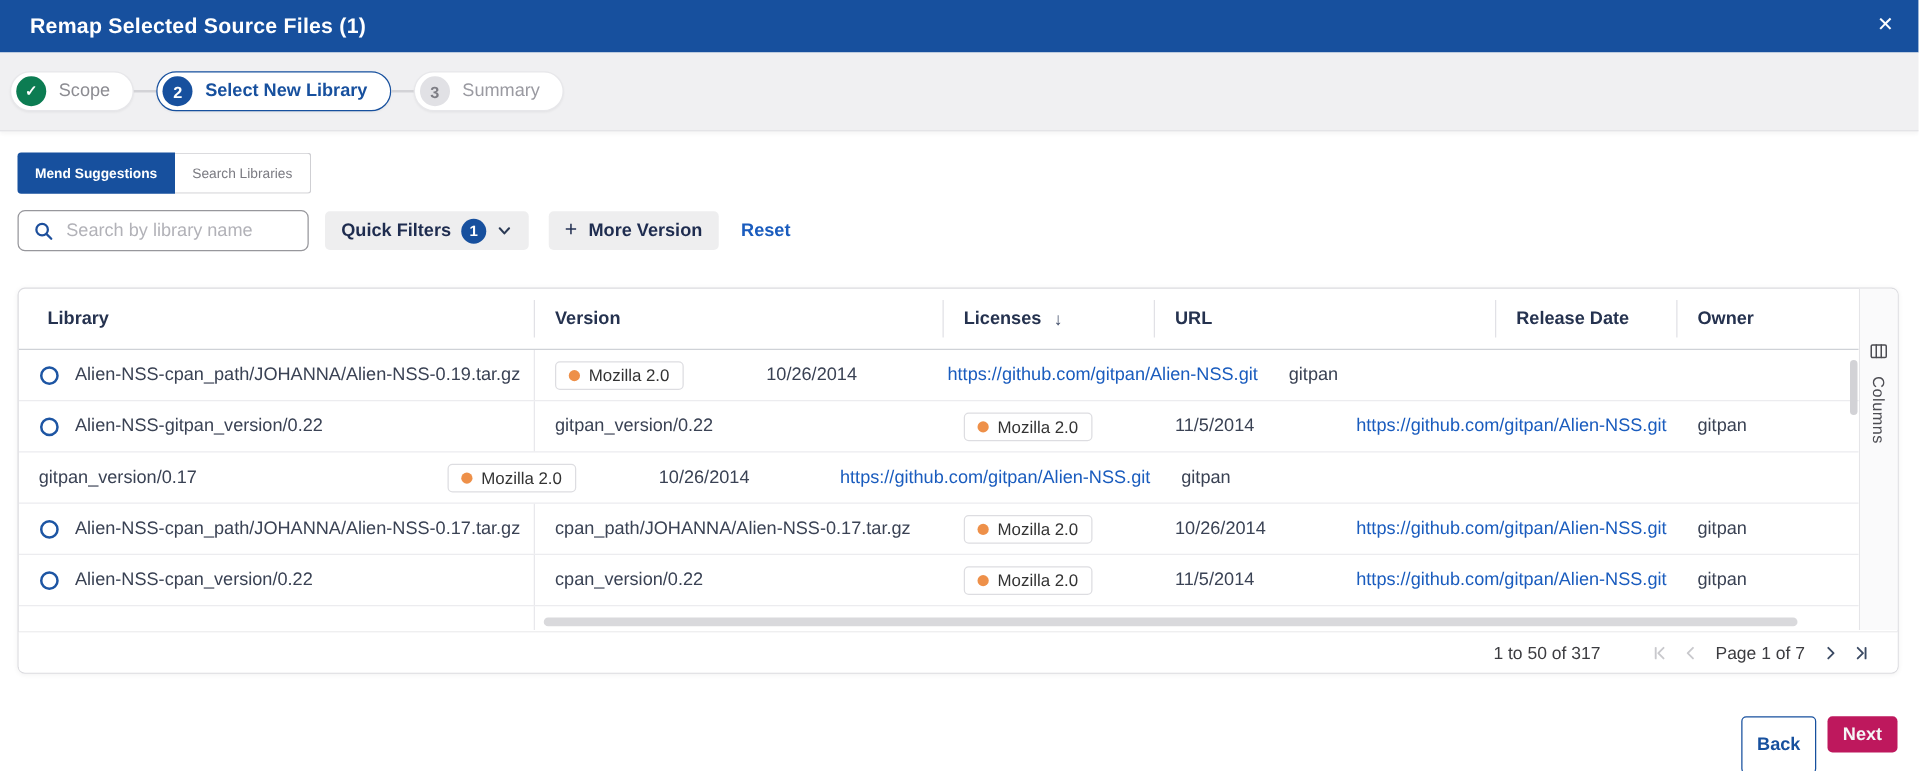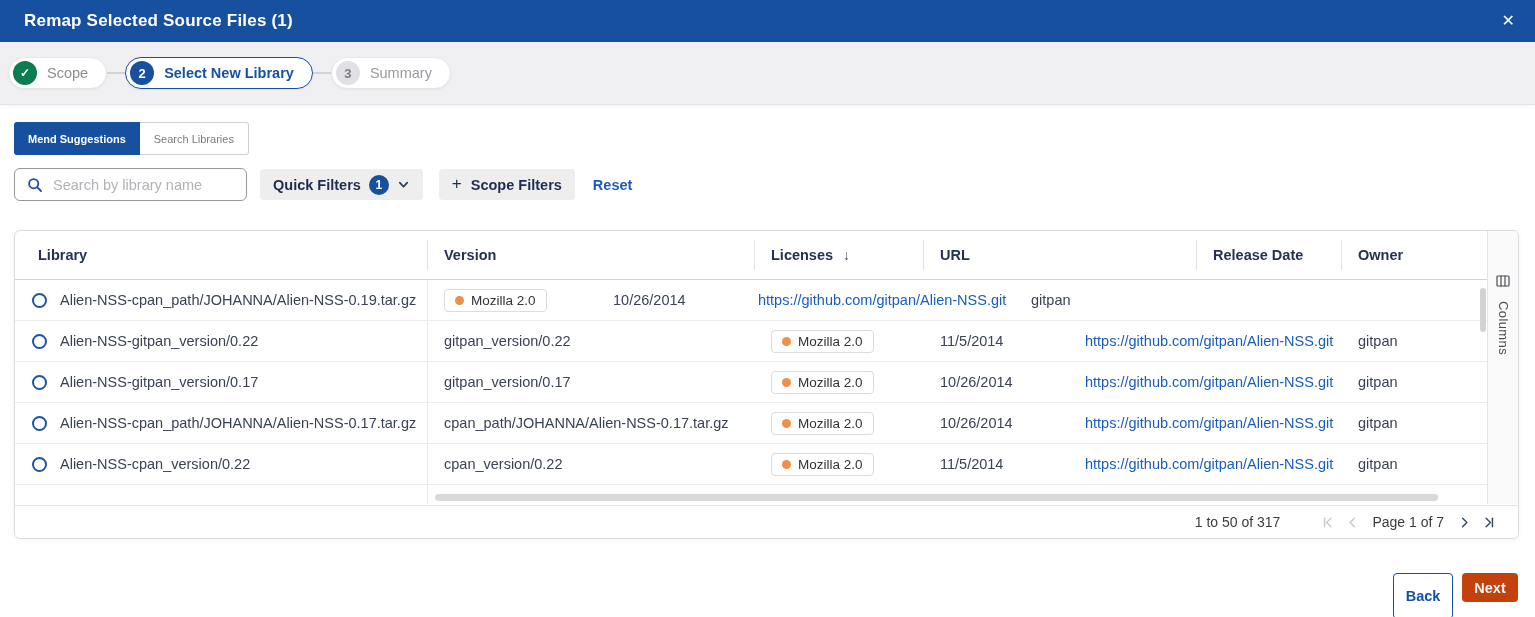--- a/index.html
+++ b/index.html
@@ -105,21 +105,21 @@
   .pg-icon { width:24px; height:24px; display:flex; align-items:center; justify-content:center; cursor:pointer; }
   .pg-icon svg { display:block; }
   .pg-icon.disabled svg { stroke:#c9c9cd; }
   .pg-icon.enabled svg { stroke:#3b4a63; }
   .page-text { font-size:14px; color:#3c3c40; margin:0 8px; }
 
   
   .btn-back { position:absolute; left:1393px; top:573px; width:60px; height:46px; background:#fff;
               border:1.5px solid #17509E; border-radius:4px; color:#17509E; font-size:14.5px;
               font-weight:600; display:flex; align-items:center; justify-content:center; cursor:pointer; }
-  .btn-next { position:absolute; left:1462px; top:573px; width:56px; height:29px; background:#c2410c;
+  .btn-next { position:absolute; left:1462px; top:573px; width:56px; height:29px; background:#be185d;
               border:none; border-radius:4px; color:#f4f5f6; font-size:14.5px; font-weight:600;
               display:flex; align-items:center; justify-content:center; }
 
   svg.icon { fill:none; stroke-linecap:round; stroke-linejoin:round; }
 </style>
 </head>
 <body>
 
 <div class="app">
 
@@ -160,21 +160,21 @@
     </div>
     <div class="btn-chip qf">
       <span>Quick Filters</span>
       <span class="badge">1</span>
       <svg class="icon" width="13" height="13" viewBox="0 0 14 14" stroke="#2b3a55" stroke-width="1.8">
         <path d="M3 5 L7 9.4 L11 5"></path>
       </svg>
     </div>
     <div class="btn-chip mf">
       <span class="plus">+</span>
-      <span>Scope Filters</span>
+      <span>More Version</span>
     </div>
     <span class="reset-link">Reset</span>
   </div>
 
   <div class="table-card">
     <div class="grid-area">
 
       <div class="thead">
         <div class="th c-library">
           <span>Library</span>
@@ -228,24 +228,20 @@
           </span>
         </div>
         <div class="td c-release">11/5/2014</div>
         <div class="td c-url">
             <a href="#" class="url-link">https://github.com/gitpan/Alien-NSS.git</a>
           </div>
         <div class="td c-owner">gitpan</div>
       </div>
 
       <div class="trow">
-        <div class="td c-library">
-          <span class="radio"></span>
-          <span>Alien-NSS-gitpan_version/0.17</span>
-        </div>
         <div class="td c-version">gitpan_version/0.17</div>
         <div class="td c-licenses">
           <span class="chip">
             <span class="dot"></span>
             <span>Mozilla 2.0</span>
           </span>
         </div>
         <div class="td c-release">10/26/2014</div>
         <div class="td c-url">
             <a href="#" class="url-link">https://github.com/gitpan/Alien-NSS.git</a>

